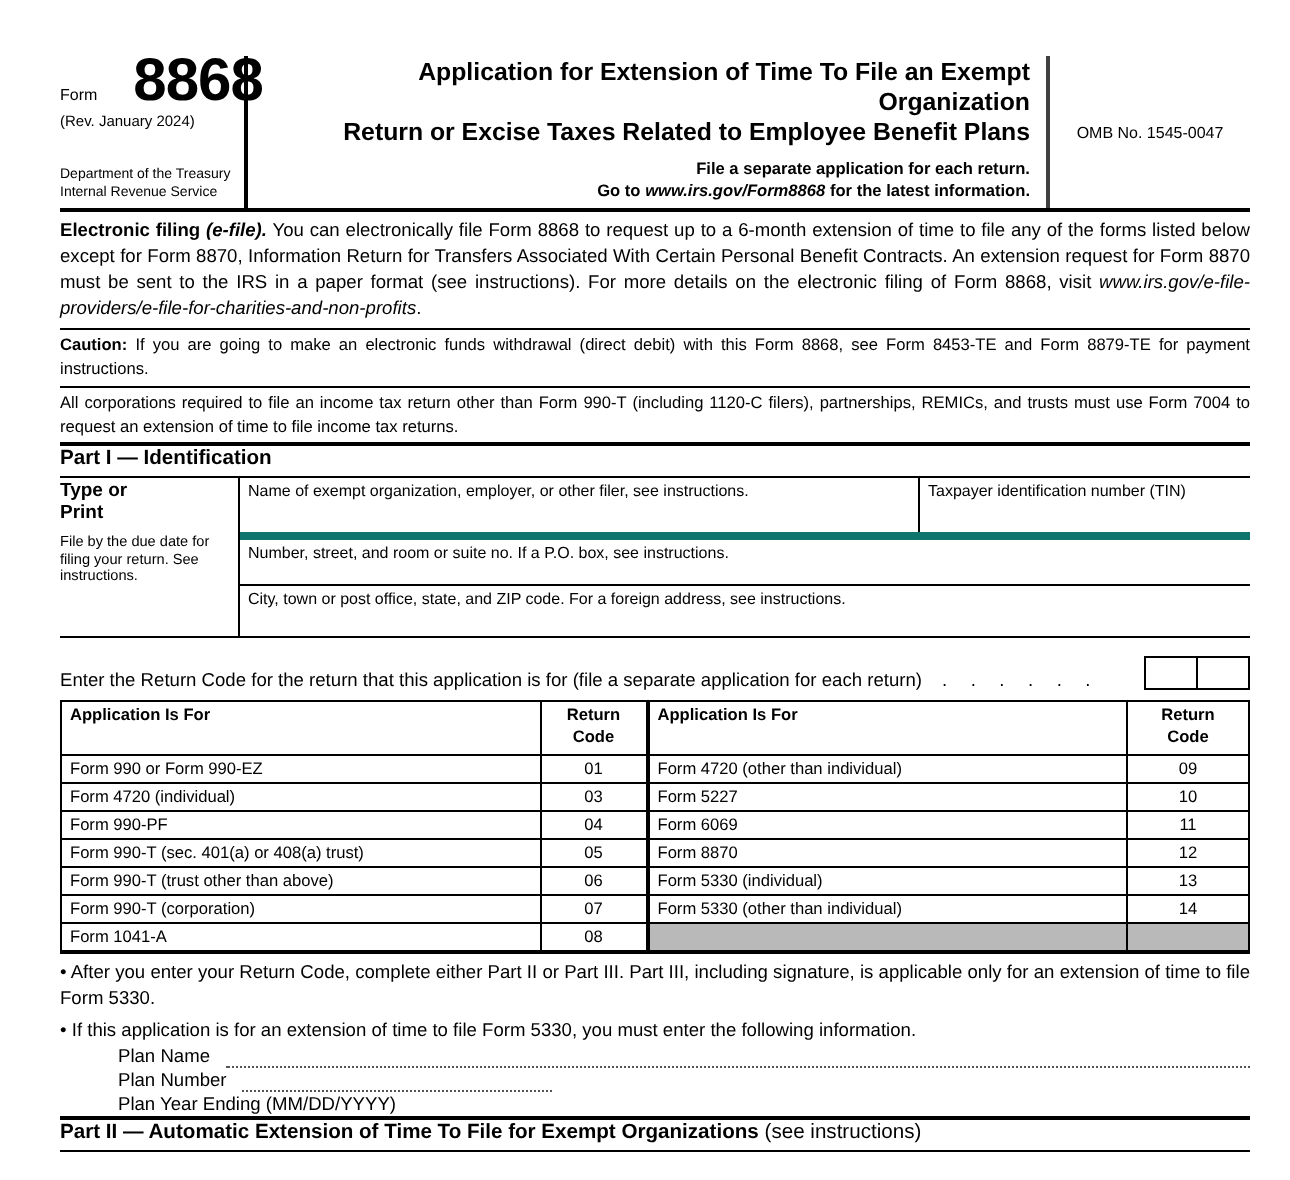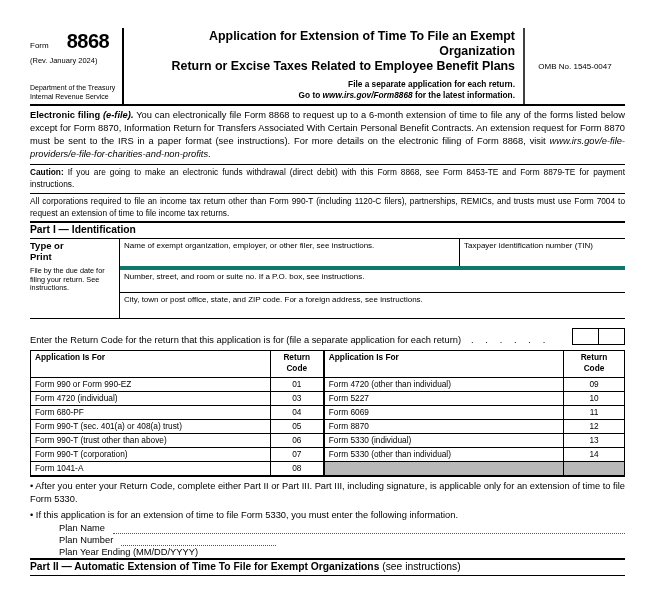--- a/index.html
+++ b/index.html
@@ -6,21 +6,21 @@
   body{width:645px;height:590px;background:#fff;color:#000;
        font-family:"Liberation Sans",sans-serif;overflow:hidden;
        -webkit-font-smoothing:antialiased}
   .page{padding:28px 20px 0 30px;width:595px;box-sizing:content-box}
 
   
   .form-header{display:flex;align-items:stretch;border-bottom:2px solid #000}
   .hdr-left{width:88px;padding:0 4px 2px 0;display:flex;flex-direction:column}
   .form-id{display:flex;align-items:baseline;gap:18px}
   .form-word{font-size:8px}
-  .form-number{font-size:20px;font-weight:bold;letter-spacing:-.5px;line-height:26px}
+  .form-number{font-size:30px;font-weight:bold;letter-spacing:-.5px;line-height:26px}
   .revision{font-size:7.5px;margin-top:2px}
   .dept{font-size:7px;line-height:8.5px;margin-top:auto;padding-bottom:1px}
   .hdr-center{flex:1;border-left:2px solid #000;border-right:2px solid #404040;
               text-align:right;padding:1px 8px 4px}
   .main-title{font-size:12.4px;font-weight:bold;line-height:15px}
   .sub1{font-size:8.3px;font-weight:bold;margin-top:5px}
   .sub2{font-size:8.3px;font-weight:bold;margin-top:1px}
   .ital{font-style:italic}
   .hdr-right{width:100px;display:flex;align-items:center;justify-content:center;
              font-size:8px;text-align:left}
@@ -185,21 +185,21 @@
       <td class="div-l">Form 4720 (other than individual)</td>
       <td class="code-col2">09</td>
     </tr>
     <tr>
       <td>Form 4720 (individual)</td>
       <td class="code-col">03</td>
       <td class="div-l">Form 5227</td>
       <td class="code-col2">10</td>
     </tr>
     <tr>
-      <td>Form 680-PF</td>
+      <td>Form 990-PF</td>
       <td class="code-col">04</td>
       <td class="div-l">Form 6069</td>
       <td class="code-col2">11</td>
     </tr>
     <tr>
       <td>Form 990-T (sec. 401(a) or 408(a) trust)</td>
       <td class="code-col">05</td>
       <td class="div-l">Form 8870</td>
       <td class="code-col2">12</td>
     </tr>

